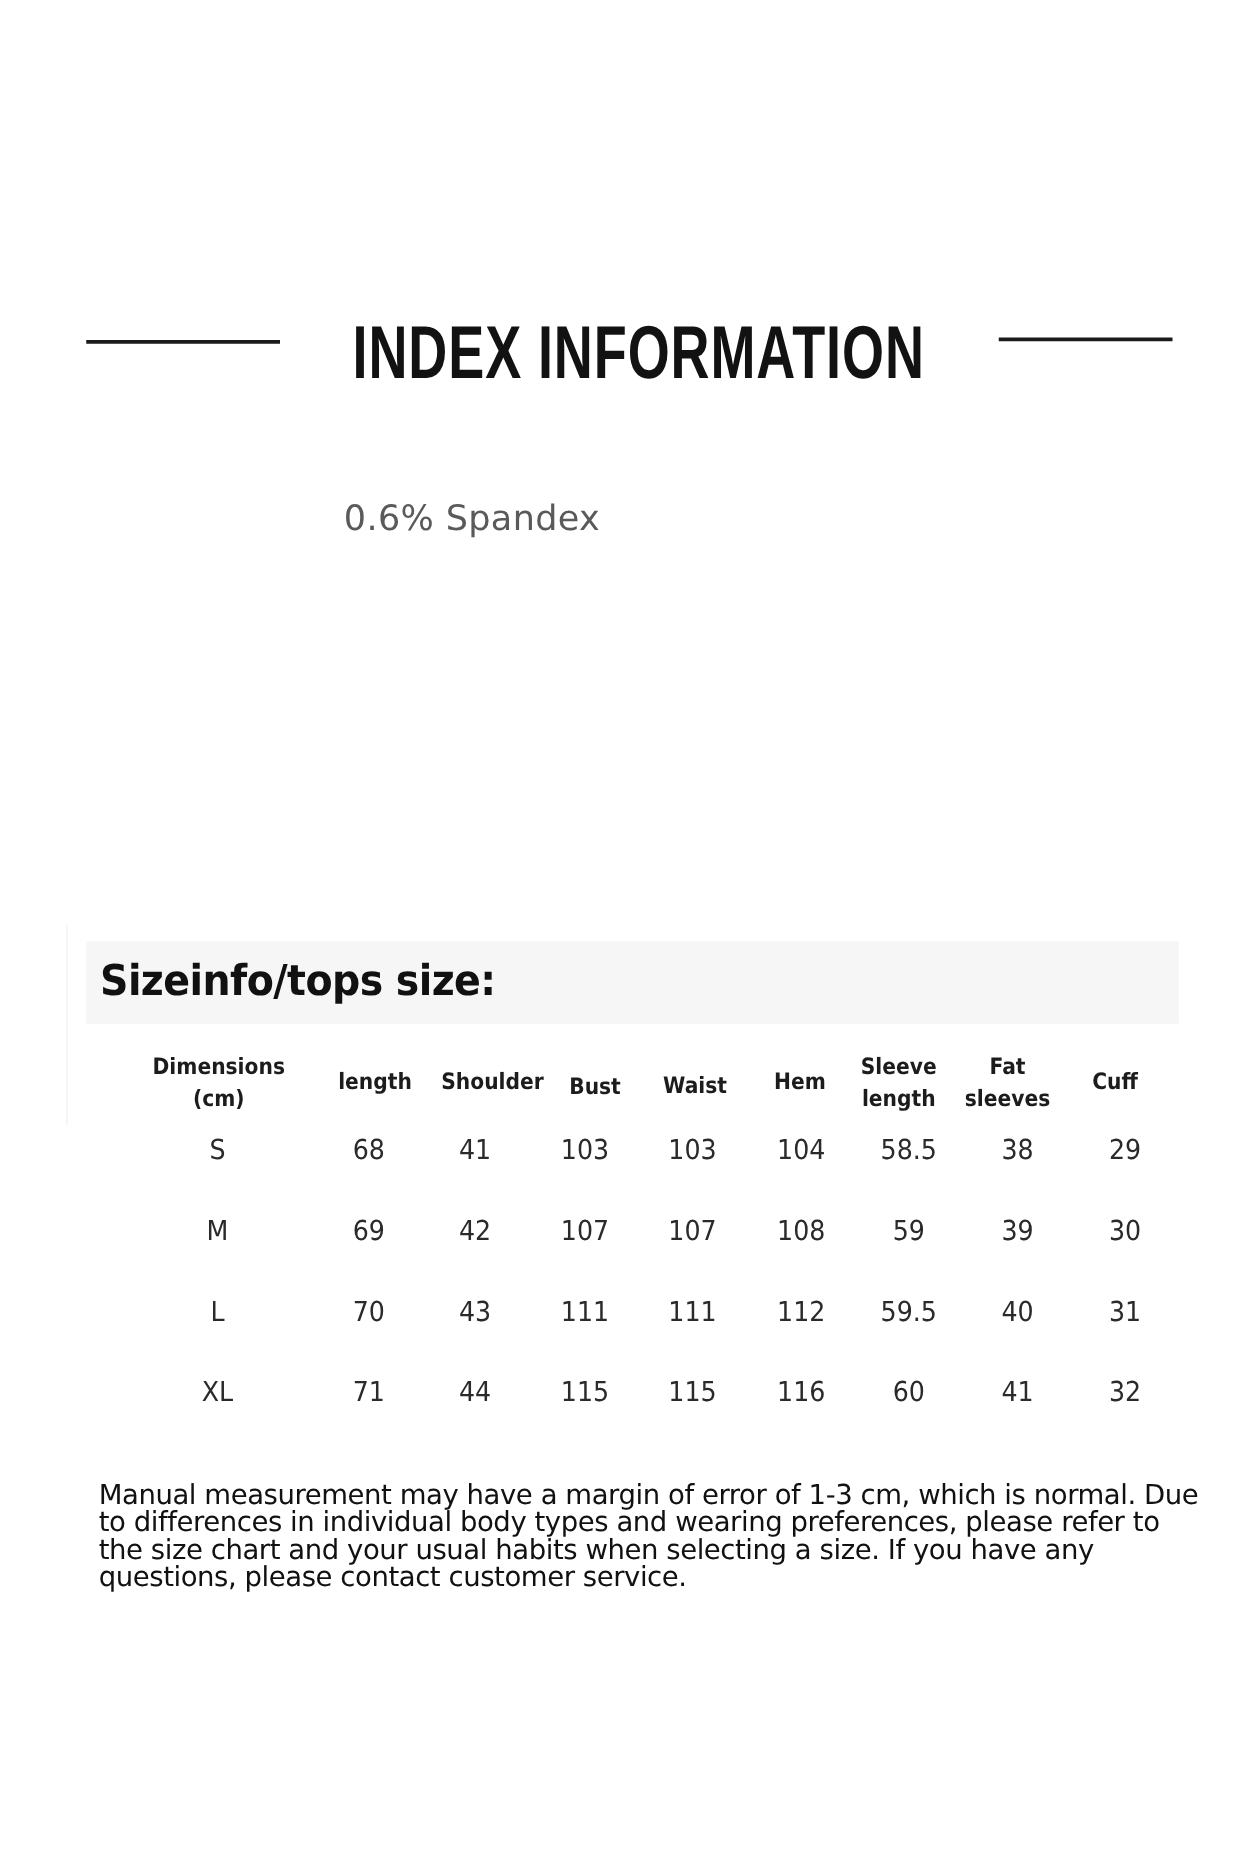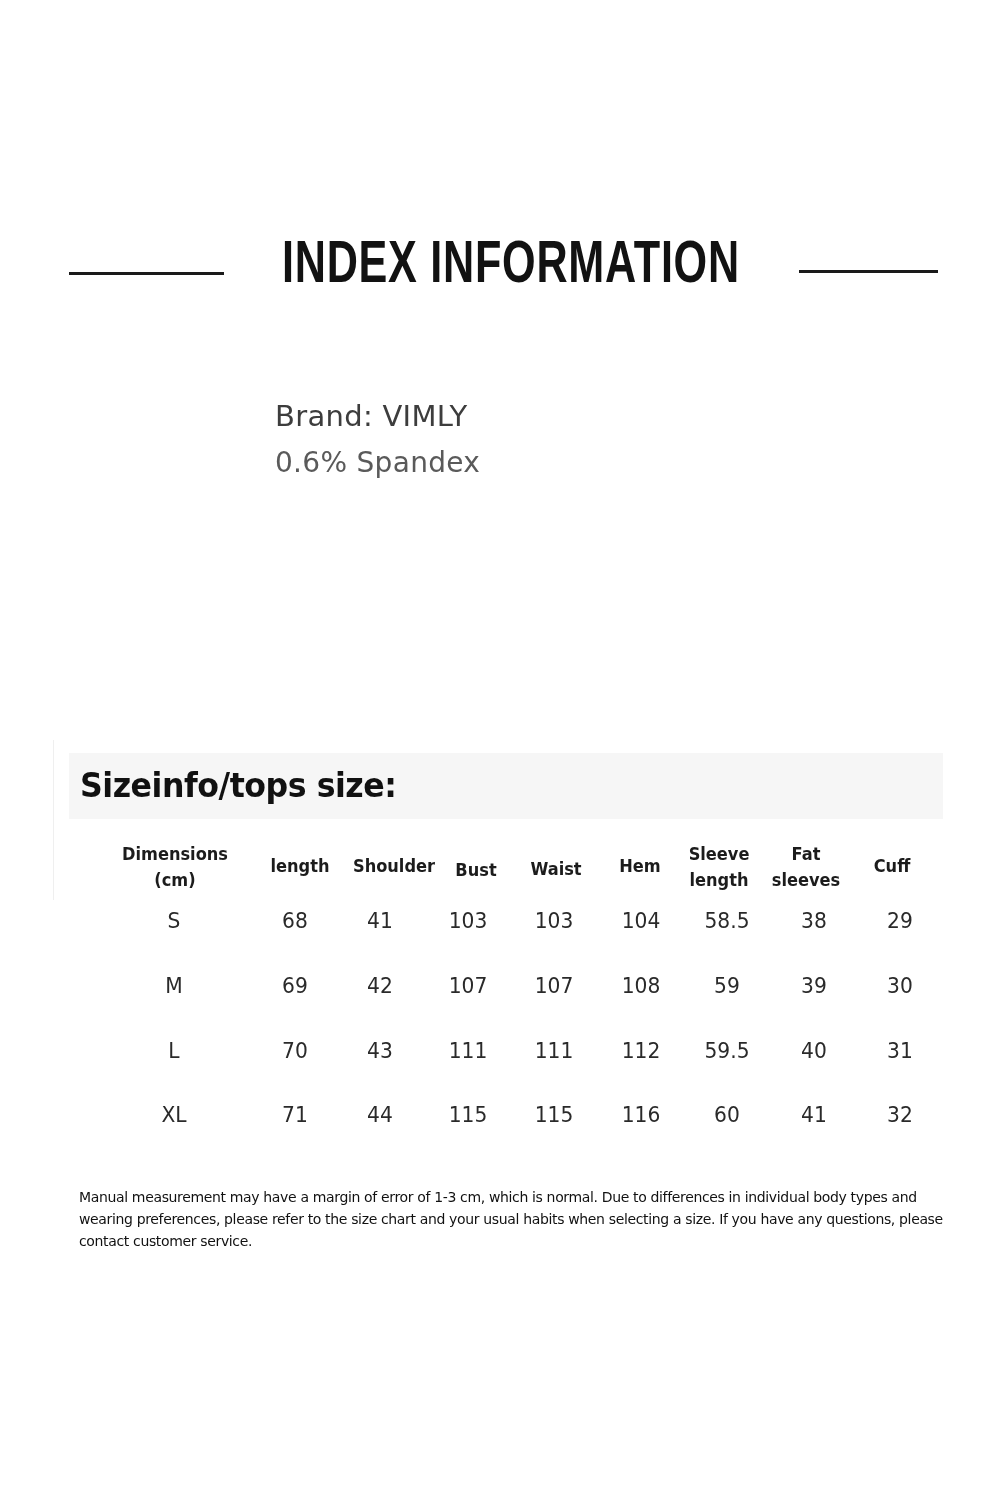--- a/index.html
+++ b/index.html
@@ -23,21 +23,21 @@
     .rule.left { left: 69px; top: 272px; width: 155px; }
     .rule.right { left: 799px; top: 270px; width: 139px; }
 
     .title {
       position: absolute;
       left: 270px;
       top: 232px;
       width: 482px;
       height: 80px;
       display: flex;
-      align-items: flex-start;
+      align-items: flex-end;
       justify-content: center;
     }
     .title span {
       display: inline-block;
       font-family: "Liberation Sans", sans-serif;
       font-weight: 700;
       font-size: 60px;
       letter-spacing: 1px;
       color: #121212;
       transform: scaleX(0.72);
@@ -116,37 +116,36 @@
       line-height: 26px;
       transform: translateX(-50%) scaleX(0.92);
     }
 
     .note {
       position: absolute;
       left: 79px;
       top: 1186px;
       width: 880px;
       font-family: "DejaVu Sans", sans-serif;
-      font-size: 14px;
+      font-size: 22px;
       line-height: 22px;
       color: #111;
       letter-spacing: -0.35px;
     }
   </style>
 </head>
 <body>
 
 <div class="rule left"></div>
 <div class="title">
   <span>INDEX INFORMATION</span>
 </div>
 <div class="rule right"></div>
 
 <div class="info">
-  <div class="line strong">Brand: VIMLY</div>
   <div class="line light">0.6% Spandex</div>
 </div>
 
 <div class="vline"></div>
 <div class="size-band"></div>
 <div class="size-title">Sizeinfo/tops size:</div>
 
 <div id="size-table">
     <div class="hdr" style="left: 175px; top: 841px;">
       <div>Dimensions</div>

